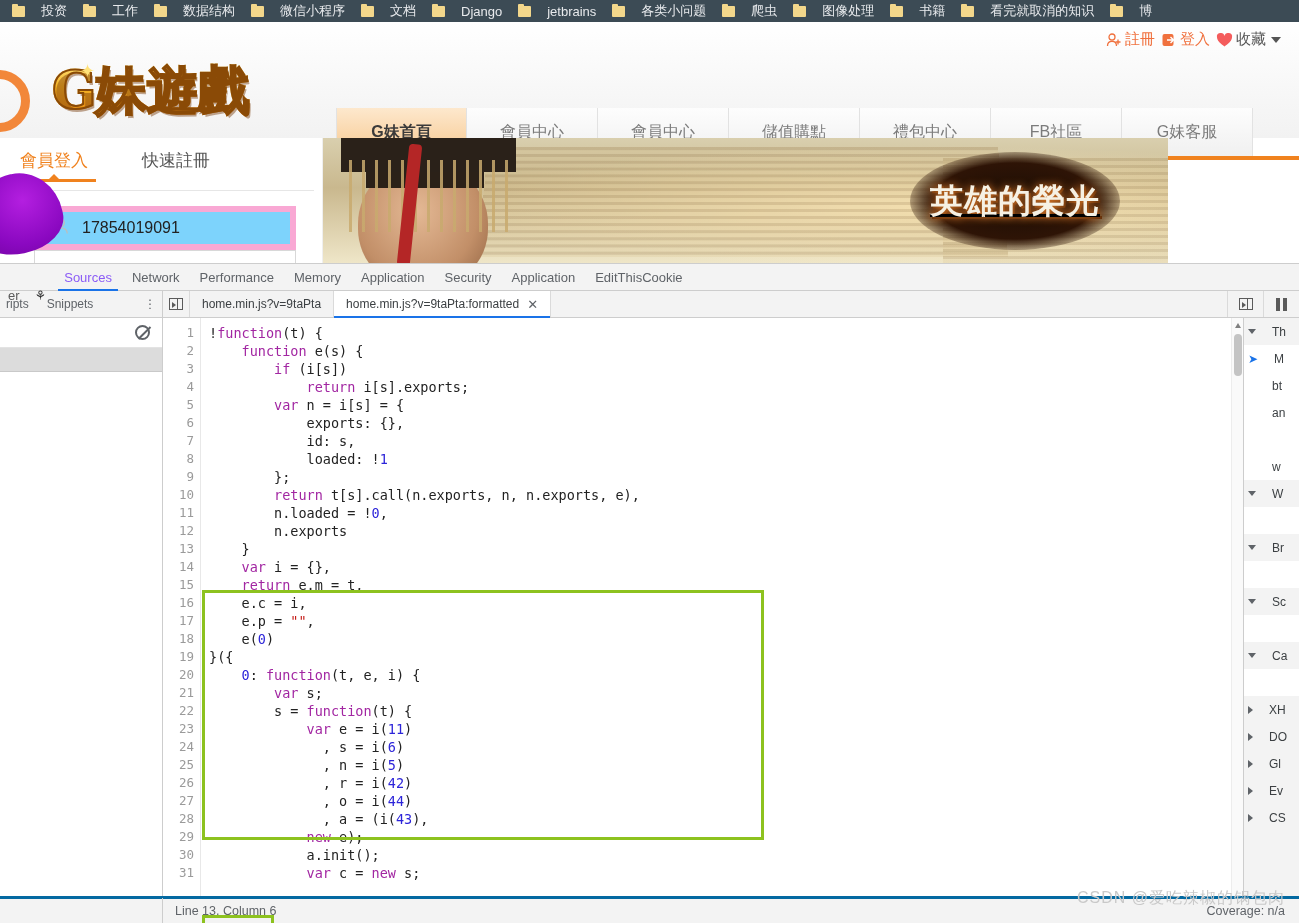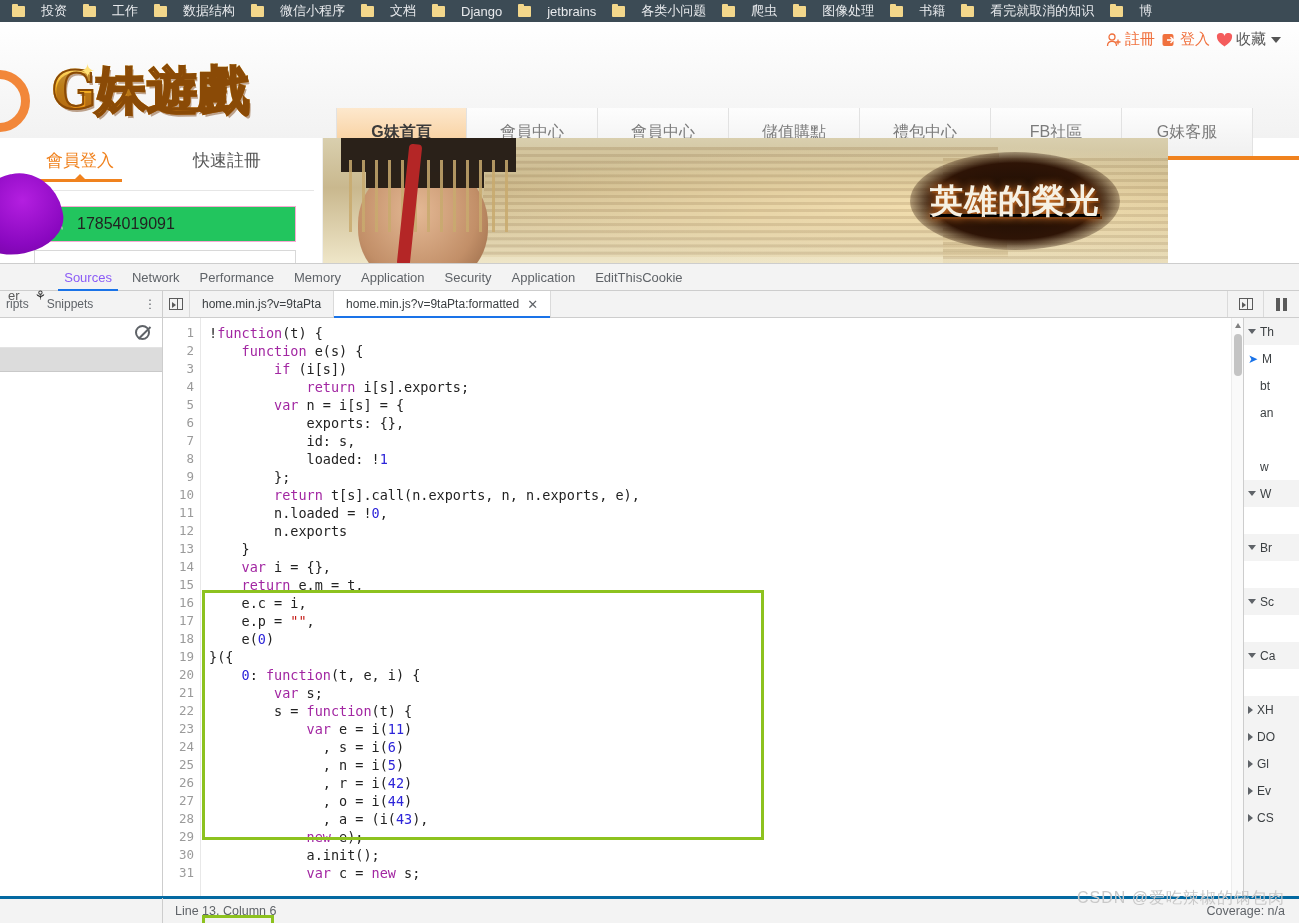--- a/index.html
+++ b/index.html
@@ -156,36 +156,36 @@
   }
   .banner-logo span {
     font-family: "DejaVu Serif", serif;
     font-size: 33px; font-weight: 700; color: #f6f1e4; letter-spacing: 1px;
     text-shadow: 0 0 8px #e8812c, 2px 2px 0 #5b2a07;
   }
   .site-leftpanel {
     position: absolute; left: 0; top: 116px; width: 323px; height: 125px;
     background: #ffffff; border-right: 1px solid #efefef;
   }
-  .login-tabs { display: flex; align-items: center; height: 52px; padding-left: 46px; gap: 79px; }
+  .login-tabs { display: flex; align-items: center; height: 52px; padding-left: 20px; gap: 54px; }
   .login-tab { font-size: 17px; color: #555; cursor: pointer; position: relative; padding-bottom: 8px;}
   .login-tab.active { color: #f0821e; }
   .login-tab.active::after {
     content: ""; position: absolute; left: -8px; right: -8px; bottom: -2px;
     height: 3px; background: #f0821e;
   }
   .login-tab.active::before {
     content: ""; position: absolute; left: 50%; margin-left: -5px; bottom: 1px;
     width: 0; height: 0; border-left: 5px solid transparent; border-right: 5px solid transparent;
     border-bottom: 5px solid #f0821e;
   }
   .login-sep { position: absolute; left: 34px; right: 8px; top: 52px; height: 1px; background: #e6e6e6; }
   .login-field {
     position: absolute; left: 34px; top: 68px; width: 262px; height: 36px;
-    border: 1px solid #f9a8d4; background: #22c55e;
+    border: 6px solid #f9a8d4; background: #7dd3fc;
     display: flex; align-items: center; gap: 10px; padding: 16px 12px;
   }
   .login-field input {
     border: 0; outline: 0; font-size: 16px; color: #222; width: 100%;
     font-family: "Liberation Sans", sans-serif; background: transparent;
   }
   .login-field2 {
     position: absolute; left: 34px; top: 112px; width: 262px; height: 36px;
     border: 1px solid #d8d8d8; background: #fff;
   }
@@ -331,21 +331,21 @@
     border-left: 3.5px solid transparent; border-right: 3.5px solid transparent;
   }
   .editor-scroll .arrow-up { top: 5px; border-bottom: 5px solid #808080; }
   .editor-scroll .arrow-dn { bottom: 5px; border-top: 5px solid #808080; }
 
   .side-pane {
     width: 56px; background: #f3f3f3; border-left: 1px solid #cdcdcd;
     overflow: hidden; font-size: 12px; color: #3c4043;
   }
   .sp-row {
-    display: flex; align-items: center; gap: 4px;
+    display: flex; align-items: center; gap: 16px;
     height: 27px; padding-left: 4px; white-space: nowrap; cursor: pointer;
   }
   .sp-row.sect { background: #f3f3f3; }
   .sp-row.item { background: #ffffff; }
   .sp-row.blank { background: #ffffff; }
   .tri-dn { width:0;height:0;border-left:4px solid transparent;border-right:4px solid transparent;border-top:5px solid #5f6368; flex:0 0 auto;}
   .tri-rt { width:0;height:0;border-top:4px solid transparent;border-bottom:4px solid transparent;border-left:5px solid #5f6368; flex:0 0 auto;}
   .blue-arrow { color: #1a73e8; font-size: 12px; flex: 0 0 auto; }
 
   .dt-status {

